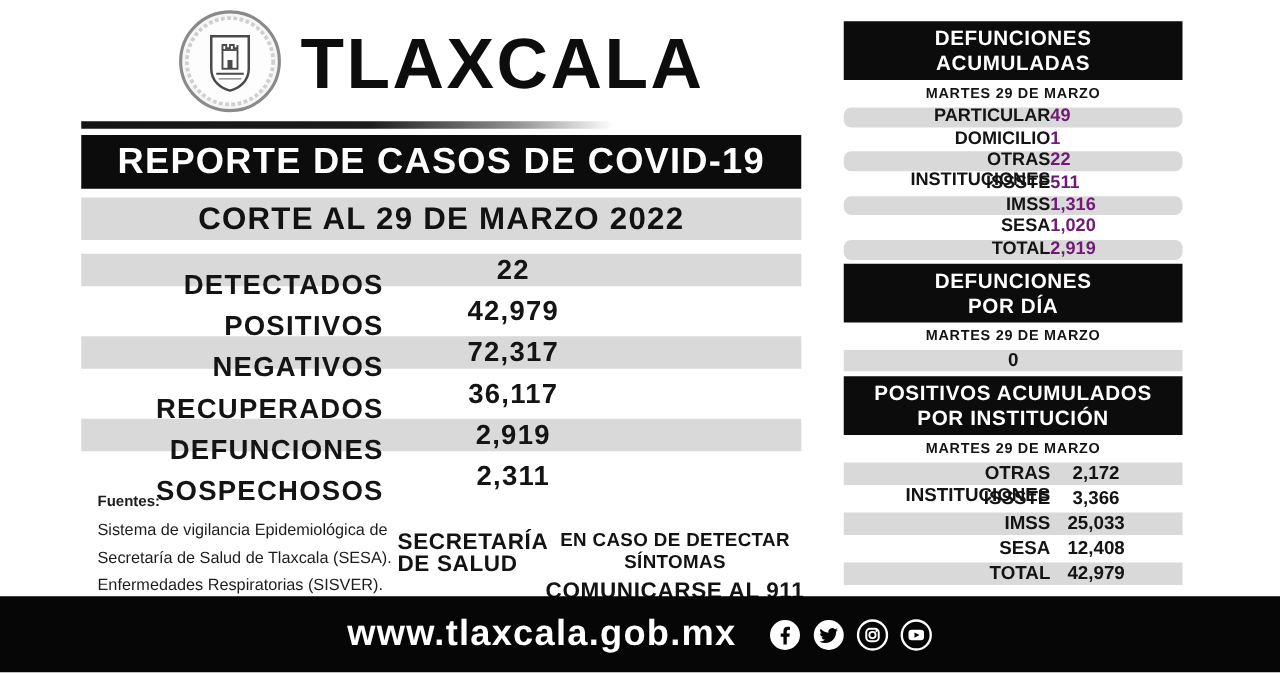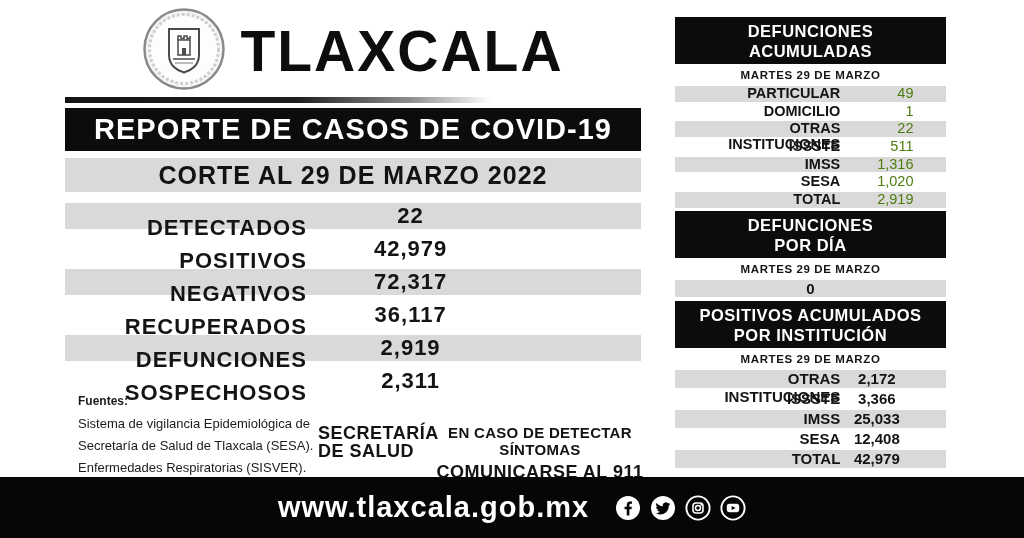--- a/index.html
+++ b/index.html
@@ -35,23 +35,23 @@
   .alert .a2 { font-size:18px; font-weight:800; margin-top:4px; letter-spacing:0.5px; }
 
   
   .right-col { position:absolute; left:675px; top:17px; width:271px; }
   .panel-banner { background:#0c0c0c; color:#fff; text-align:center; padding:4px 0 3px;
                   font-size:16.5px; font-weight:800; line-height:20px; letter-spacing:0.5px; }
   .panel-date { text-align:center; font-size:11.5px; font-weight:800; letter-spacing:0.6px;
                 color:#141414; margin:5px 0 5px; }
   .mini-row { height:15.5px; line-height:15.5px; margin-bottom:2.2px;
               display:grid; grid-template-columns:61% 27% 1fr; }
-  .mini-row.gray { background:#d9d9d9; }
+  .mini-row.gray { background:#d9d9d9;border-radius:6px; }
   .mini-row .lbl { text-align:right; font-size:14.5px; font-weight:800; color:#141414; }
-  .mini-row .val { text-align:right; font-size:14.5px; font-weight:400; color:#4d7c0f; }
+  .mini-row .val { text-align:left; font-size:14.5px; font-weight:700; color:#701a75; }
   .panel2 { margin-top:3px; }
   .panel3 { margin-top:4px; }
   .single-row { height:17px; line-height:17px; background:#d9d9d9; text-align:center;
                 font-size:15px; font-weight:800; color:#141414; }
   .wide-row { height:18px; line-height:18px; margin-bottom:2px;
               display:grid; grid-template-columns:61% 27% 1fr; }
   .wide-row.gray { background:#d9d9d9; }
   .wide-row .lbl { text-align:right; font-size:15px; font-weight:800; color:#141414; }
   .wide-row .val { text-align:center; font-size:15px; font-weight:800; color:#141414; }
 

